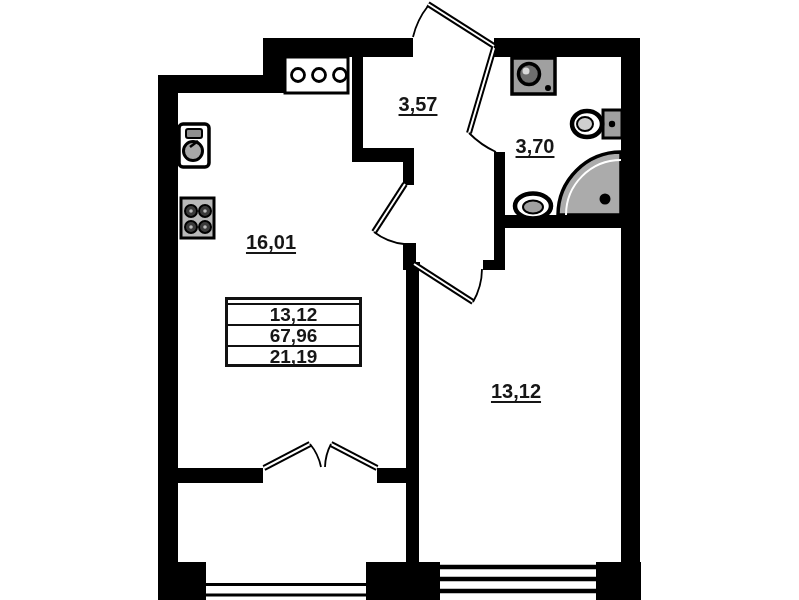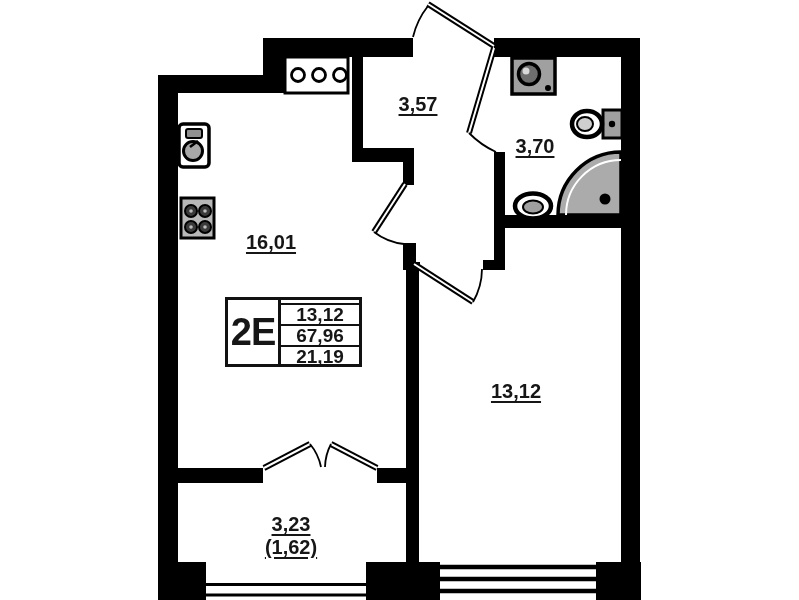--- a/index.html
+++ b/index.html
@@ -135,27 +135,22 @@
   <g>
     <ellipse cx="533" cy="206" rx="18" ry="12.5" fill="#fff" stroke="#000" stroke-width="4.5"></ellipse>
     <ellipse cx="533" cy="207" rx="10" ry="6.5" fill="#a0a0a0" stroke="#000" stroke-width="2"></ellipse>
   </g>
 </svg>
 
   <div class="room-label" style="left:271px;top:231px;">16,01</div>
   <div class="room-label" style="left:418px;top:93px;">3,57</div>
   <div class="room-label" style="left:535px;top:135px;">3,70</div>
   <div class="room-label" style="left:516px;top:380px;">13,12</div>
-  <div class="balcony-label" style="left:291px;top:513px;">
-    <div>3,23</div>
-    <div>(1,62)</div>
-  </div>
 
   <div class="info-box">
-    <div class="unit">2E</div>
     <div class="vals">
       <div class="val">13,12</div>
       <div class="val">67,96</div>
       <div class="val">21,19</div>
     </div>
   </div>
 
 </div>
 
 </body></html>

